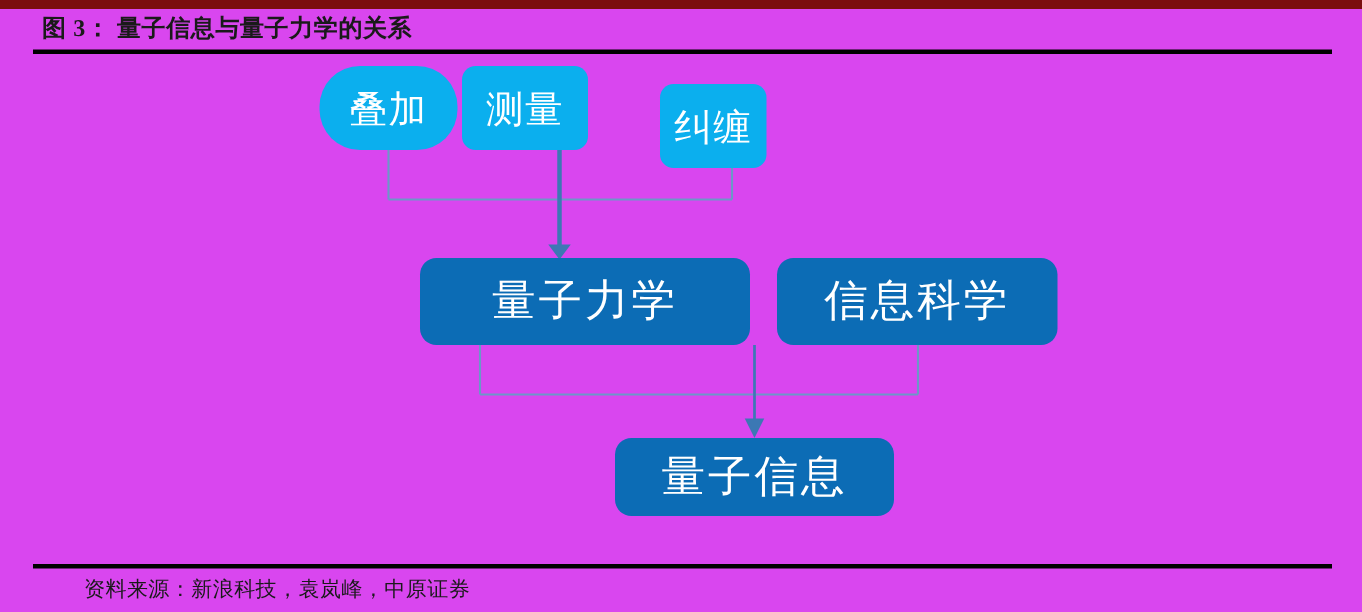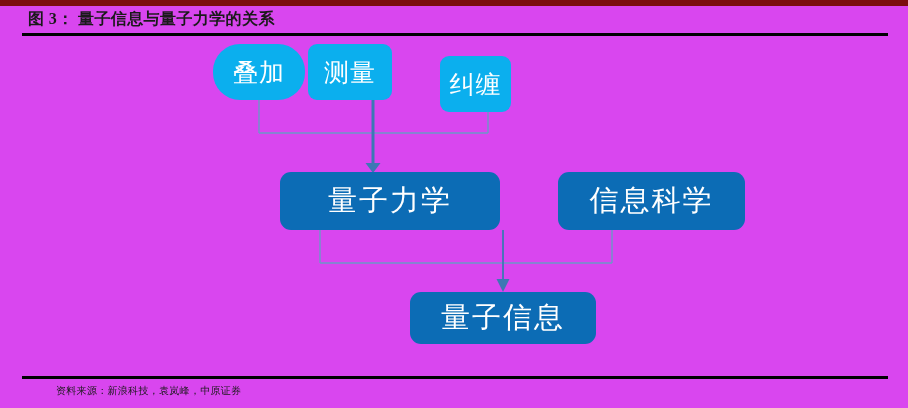--- a/index.html
+++ b/index.html
@@ -87,39 +87,39 @@
     font-size: 29px;
     letter-spacing: 2px;
   }
 
   
   #node-superposition { left: 213px; top: 8px;  width: 92px;  height: 56px; border-radius: 27px; }
   #node-measurement   { left: 308px; top: 8px;  width: 84px;  height: 56px; text-align: right; }
   #node-entanglement  { left: 440px; top: 20px;  width: 71px;  height: 56px; }
   
   #node-quantum-mechanics { left: 280px; top: 136px; width: 220px; height: 58px; }
-  #node-information-science { left: 518px; top: 136px; width: 187px; height: 58px; margin-left: 40px; }
+  #node-information-science { left: 518px; top: 136px; width: 187px; height: 58px; }
   
   #node-quantum-information { left: 410px; top: 256px; width: 186px; height: 52px; }
 
   
   .bottom-rule {
     position: absolute;
     left: 22px;
     top: 376px;
     width: 866px;
     height: 3px;
     background: #000000;
   }
   .source {
     position: absolute;
     left: 56px;
     top: 384px;
     font-family: "Liberation Serif", "DejaVu Serif", serif;
-    font-size: 10px;
+    font-size: 14px;
     color: #1a1a1a;
     letter-spacing: 0.3px;
     white-space: nowrap;
   }
 </style>
 </head>
 <body>
 
 <div class="figure">
 

